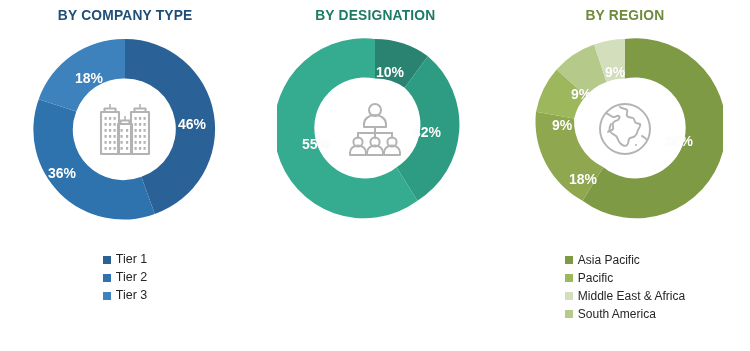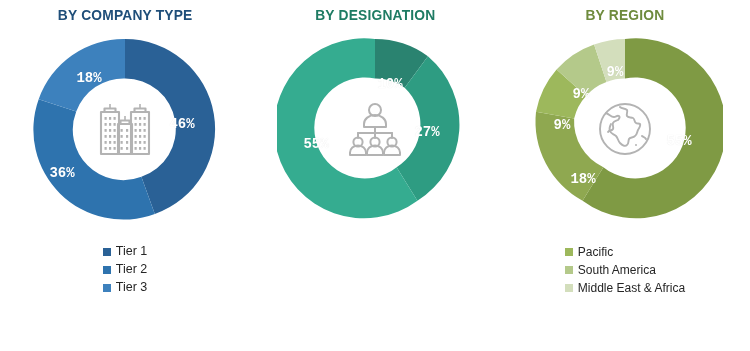--- a/index.html
+++ b/index.html
@@ -50,29 +50,29 @@
   }
   .hole-icon svg{display:block;}
   .pct-layer{
     position:absolute;
     left:0;top:0;width:100%;height:100%;
     pointer-events:none;
   }
   .pct{
     position:absolute;
     color:#ffffff;
-    font-family:Liberation Mono, monospace;
+    font-family:Liberation Sans, sans-serif;
     font-weight:bold;
     font-size:14px;
     transform:translate(-50%,-50%);
     white-space:nowrap;
     text-shadow:0 0 1px rgba(0,0,0,.10);
   }
   .legend{
-    margin-top:16px;
+    margin-top:24px;
     display:flex;
     flex-direction:column;
     align-items:flex-start;
     gap:1px;
   }
   .legend-row{
     display:flex;
     flex-direction:row;
     align-items:center;
     line-height:1;
@@ -166,21 +166,21 @@
               <rect x="33" y="35" width="2.2" height="2.8"></rect>
             <rect x="27.5" y="41" width="2.2" height="2.8"></rect>
               <rect x="33" y="41" width="2.2" height="2.8"></rect>
             <rect x="27.5" y="47" width="2.2" height="2.8"></rect>
               <rect x="33" y="47" width="2.2" height="2.8"></rect>
           </g>
         </svg>
       </div>
 
       <div class="pct-layer">
-        <span class="pct" style="left:157px;top:93px;">46%</span>
+        <span class="pct" style="left:167px;top:93px;">46%</span>
         <span class="pct" style="left:37px;top:142px;">36%</span>
         <span class="pct" style="left:64px;top:47px;">18%</span>
       </div>
     </div>
 
     <div class="legend">
       <div class="legend-row">
         <span class="swatch" style="background:#2A6196;"></span>
         <span class="legend-label">Tier 1</span>
       </div>
@@ -220,22 +220,22 @@
           <circle cx="15" cy="42" r="4.6"></circle>
           <path d="M7 55 v-2.5 a8 7 0 0 1 16 0 v2.5 z"></path>
           <circle cx="32" cy="42" r="4.6"></circle>
           <path d="M24 55 v-2.5 a8 7 0 0 1 16 0 v2.5 z"></path>
           <circle cx="49" cy="42" r="4.6"></circle>
           <path d="M41 55 v-2.5 a8 7 0 0 1 16 0 v2.5 z"></path>
         </svg>
       </div>
 
       <div class="pct-layer">
-        <span class="pct" style="left:115px;top:41px;margin-top:12px;">10%</span>
-        <span class="pct" style="left:152px;top:101px;">27%</span>
+        <span class="pct" style="left:115px;top:41px;">10%</span>
+        <span class="pct" style="left:152px;top:101px;">32%</span>
         <span class="pct" style="left:41px;top:113px;">55%</span>
       </div>
     </div>
 
   </div>
 
   <div class="panel panel-region">
     <div class="panel-title" style="color:#6E8B3D;">BY REGION</div>
 
     <div class="donut-wrap">
@@ -266,27 +266,31 @@
         <span class="pct" style="left:154px;top:110px;">55%</span>
         <span class="pct" style="left:58px;top:148px;">18%</span>
         <span class="pct" style="left:37px;top:94px;">9%</span>
         <span class="pct" style="left:56px;top:63px;">9%</span>
         <span class="pct" style="left:90px;top:41px;">9%</span>
       </div>
     </div>
 
     <div class="legend">
       <div class="legend-row">
+        <span class="swatch" style="background:#7F9A44;"></span>
+        <span class="legend-label">Asia Pacific</span>
+      </div>
+      <div class="legend-row">
         <span class="swatch" style="background:#9DB85C;"></span>
         <span class="legend-label">Pacific</span>
       </div>
       <div class="legend-row">
+        <span class="swatch" style="background:#D3DEBC;"></span>
+        <span class="legend-label">Middle East &amp; Africa</span>
+      </div>
+      <div class="legend-row">
         <span class="swatch" style="background:#B4C98A;"></span>
         <span class="legend-label">South America</span>
       </div>
-      <div class="legend-row">
-        <span class="swatch" style="background:#D3DEBC;"></span>
-        <span class="legend-label">Middle East &amp; Africa</span>
-      </div>
     </div>
   </div>
 
 </div>
 
 </body></html>

